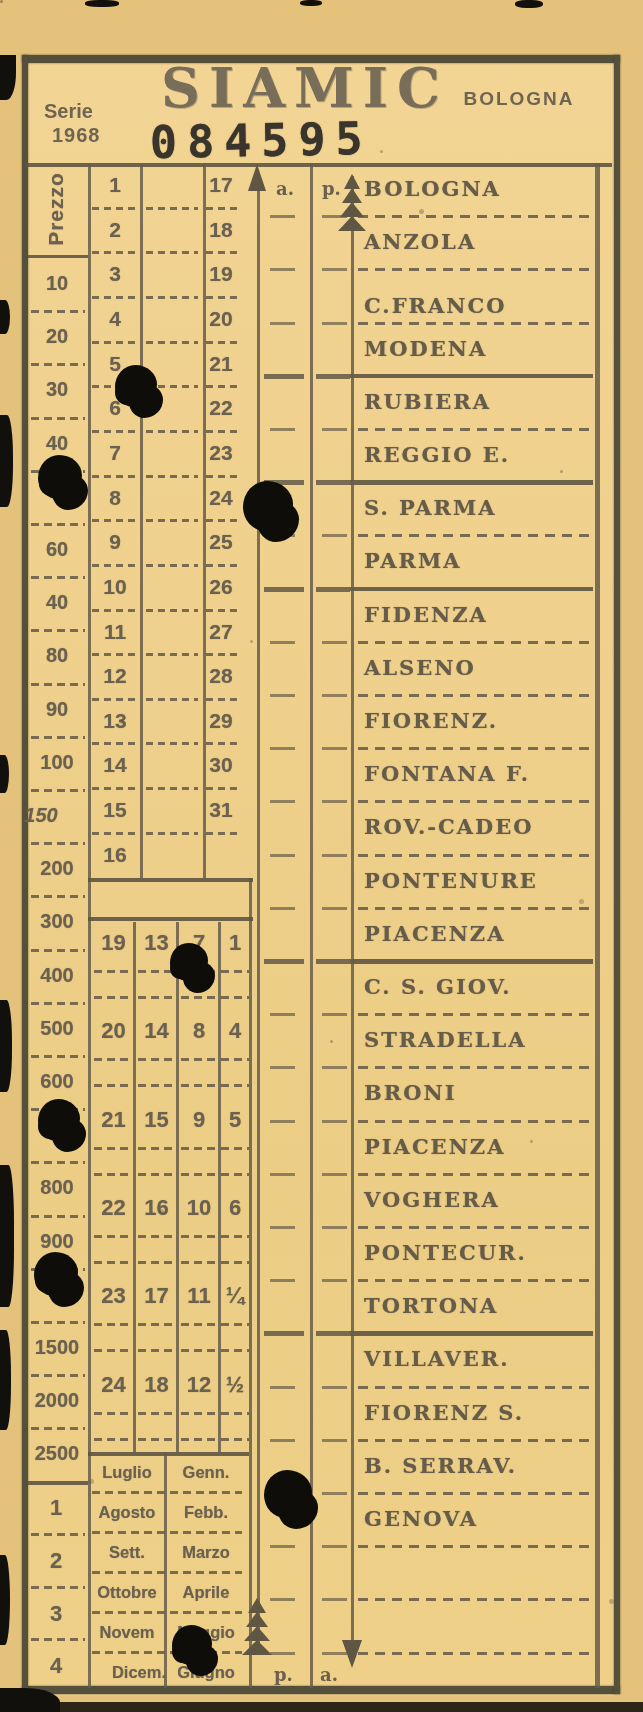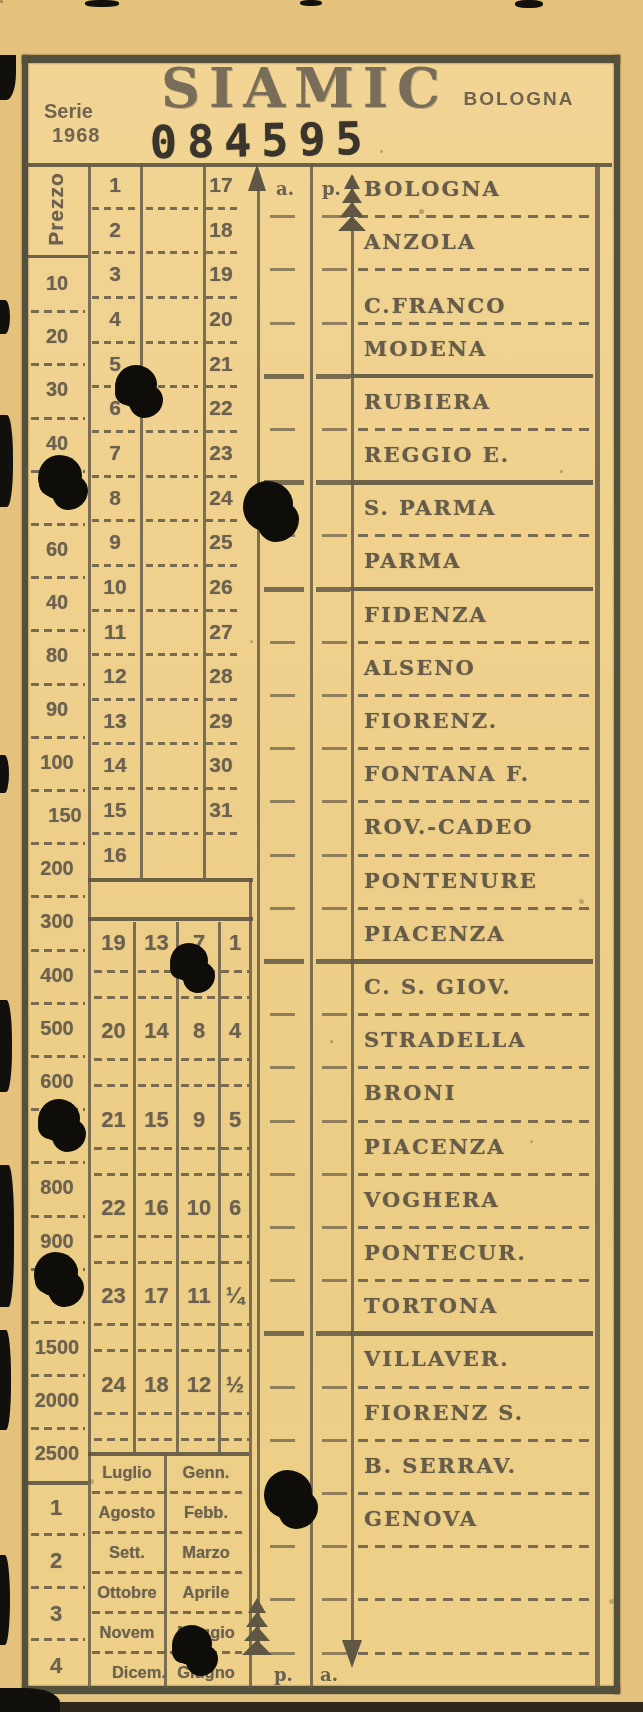--- a/index.html
+++ b/index.html
@@ -198,21 +198,21 @@
       <div class="abs lbl" style="left: 30px; top: 538px; width: 54px; font-size: 20px;">60</div>
       <div class="abs" style="left: 31px; top: 576.2px; width: 54px; height: 3px; background: repeating-linear-gradient(90deg, rgba(103, 93, 73, 0.88) 0px, rgba(103, 93, 73, 0.88) 8px, transparent 8px, transparent 13px);"></div>
       <div class="abs lbl" style="left: 30px; top: 591.2px; width: 54px; font-size: 20px;">40</div>
       <div class="abs" style="left: 31px; top: 629.4px; width: 54px; height: 3px; background: repeating-linear-gradient(90deg, rgba(103, 93, 73, 0.88) 0px, rgba(103, 93, 73, 0.88) 8px, transparent 8px, transparent 13px);"></div>
       <div class="abs lbl" style="left: 30px; top: 644.4px; width: 54px; font-size: 20px;">80</div>
       <div class="abs" style="left: 31px; top: 682.6px; width: 54px; height: 3px; background: repeating-linear-gradient(90deg, rgba(103, 93, 73, 0.88) 0px, rgba(103, 93, 73, 0.88) 8px, transparent 8px, transparent 13px);"></div>
       <div class="abs lbl" style="left: 30px; top: 697.6px; width: 54px; font-size: 20px;">90</div>
       <div class="abs" style="left: 31px; top: 735.8px; width: 54px; height: 3px; background: repeating-linear-gradient(90deg, rgba(103, 93, 73, 0.88) 0px, rgba(103, 93, 73, 0.88) 8px, transparent 8px, transparent 13px);"></div>
       <div class="abs lbl" style="left: 30px; top: 750.8px; width: 54px; font-size: 20px;">100</div>
       <div class="abs" style="left: 31px; top: 789px; width: 54px; height: 3px; background: repeating-linear-gradient(90deg, rgba(103, 93, 73, 0.88) 0px, rgba(103, 93, 73, 0.88) 8px, transparent 8px, transparent 13px);"></div>
-      <div class="abs lbl" style="left: 38px; top: 804px; width: 54px; font-size: 20px;">150</div>
+      <div class="abs lbl" style="left: 14px; top: 804px; width: 54px; font-size: 20px; font-style: italic;">150</div>
       <div class="abs" style="left: 31px; top: 842.2px; width: 54px; height: 3px; background: repeating-linear-gradient(90deg, rgba(103, 93, 73, 0.88) 0px, rgba(103, 93, 73, 0.88) 8px, transparent 8px, transparent 13px);"></div>
       <div class="abs lbl" style="left: 30px; top: 857.2px; width: 54px; font-size: 20px;">200</div>
       <div class="abs" style="left: 31px; top: 895.4px; width: 54px; height: 3px; background: repeating-linear-gradient(90deg, rgba(103, 93, 73, 0.88) 0px, rgba(103, 93, 73, 0.88) 8px, transparent 8px, transparent 13px);"></div>
       <div class="abs lbl" style="left: 30px; top: 910.4px; width: 54px; font-size: 20px;">300</div>
       <div class="abs" style="left: 31px; top: 948.6px; width: 54px; height: 3px; background: repeating-linear-gradient(90deg, rgba(103, 93, 73, 0.88) 0px, rgba(103, 93, 73, 0.88) 8px, transparent 8px, transparent 13px);"></div>
       <div class="abs lbl" style="left: 30px; top: 963.6px; width: 54px; font-size: 20px;">400</div>
       <div class="abs" style="left: 31px; top: 1001.8px; width: 54px; height: 3px; background: repeating-linear-gradient(90deg, rgba(103, 93, 73, 0.88) 0px, rgba(103, 93, 73, 0.88) 8px, transparent 8px, transparent 13px);"></div>
       <div class="abs lbl" style="left: 30px; top: 1016.8px; width: 54px; font-size: 20px;">500</div>
       <div class="abs" style="left: 31px; top: 1055px; width: 54px; height: 3px; background: repeating-linear-gradient(90deg, rgba(103, 93, 73, 0.88) 0px, rgba(103, 93, 73, 0.88) 8px, transparent 8px, transparent 13px);"></div>
       <div class="abs lbl" style="left: 30px; top: 1070px; width: 54px; font-size: 20px;">600</div>

